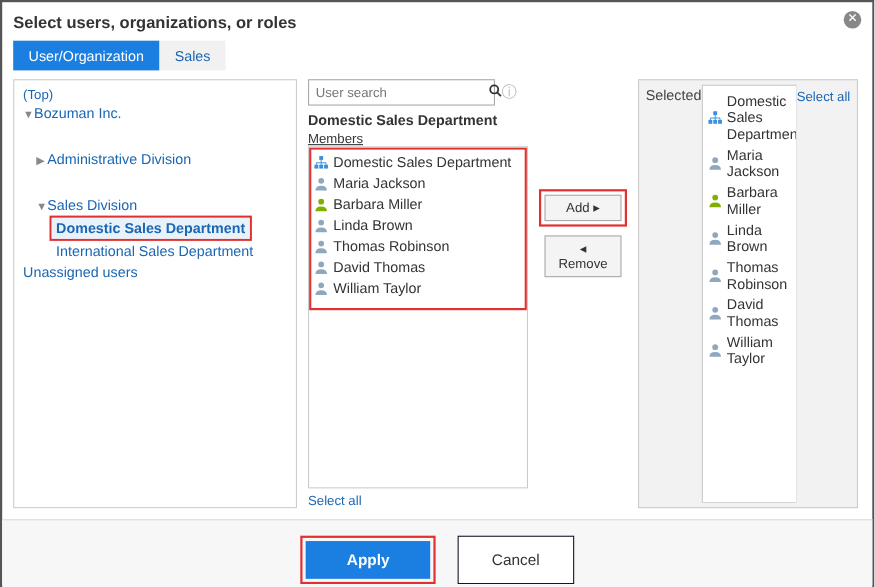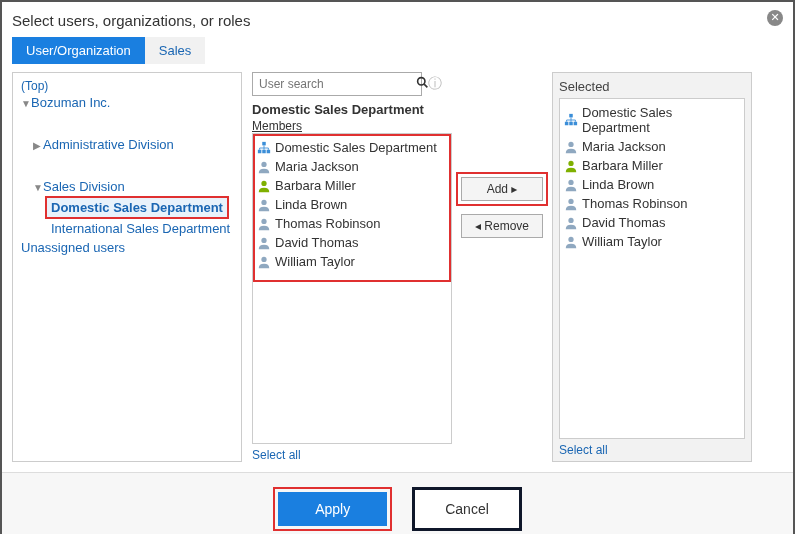--- a/index.html
+++ b/index.html
@@ -12,21 +12,21 @@
   }
   .dialog {
     width: 795px;
     height: 534px;
     border: 2px solid #555;
     position: relative;
     padding: 8px 10px;
   }
   .dialog-title {
     font-size: 15px;
-    font-weight: normal;
+    font-weight: bold;
     margin: 2px 0 8px 0;
   }
   .close-btn {
     position: absolute;
     top: 8px;
     right: 10px;
     width: 16px;
     height: 16px;
     border-radius: 50%;
     background: #888;
@@ -52,21 +52,21 @@
     background: #1a7fe0;
     color: #fff;
   }
   .main-row {
     display: flex;
     gap: 10px;
     height: 390px;
   }
   .tree-panel {
     border: 1px solid #ccc;
-    width: 230px;
+    width: 258px;
     padding: 6px 8px;
     overflow: hidden;
   }
   .tree-top {
     color: #1a66b3;
     font-size: 12px;
   }
   .tree-item {
     color: #1a66b3;
     font-size: 13px;
@@ -170,31 +170,31 @@
     justify-content: flex-start;
     padding-top: 100px;
     gap: 8px;
     align-items: center;
   }
   .btn-small {
     border: 1px solid #aaa;
     background: #f4f4f4;
     padding: 4px 8px;
     font-size: 12px;
-    width: 82px;
+    width: 70px;
     text-align: center;
     cursor: pointer;
   }
   .selected-panel {
     border: 1px solid #ccc;
     background: #f2f2f2;
     width: 200px;
     padding: 4px 6px 4px 6px;
     display: flex;
-    flex-direction: column;
+    flex-direction: row;
   }
   .selected-title {
     font-size: 13px;
     color: #444;
     padding: 2px 0 4px 0;
   }
   .selected-list {
     background: #fff;
     border: 1px solid #ccc;
     flex: 1;
@@ -210,25 +210,26 @@
     justify-content: center;
     gap: 20px;
   }
   .btn-apply {
     background: #1a7fe0;
     color: #fff;
     border: 1px solid #1a7fe0;
     padding: 8px 36px;
     font-size: 14px;
     cursor: pointer;
+    font-weight: bold;
   }
   .btn-cancel {
     background: #fff;
     color: #333;
-    border: 3px solid #0f172a;
+    border: 1px solid #0f172a;
     padding: 8px 30px;
     font-size: 14px;
     cursor: pointer;
   }
   .red-wrap-apply {
     border: 2px solid #e03030;
     padding: 3px;
     display: inline-block;
   }
   .red-overlay-members {

